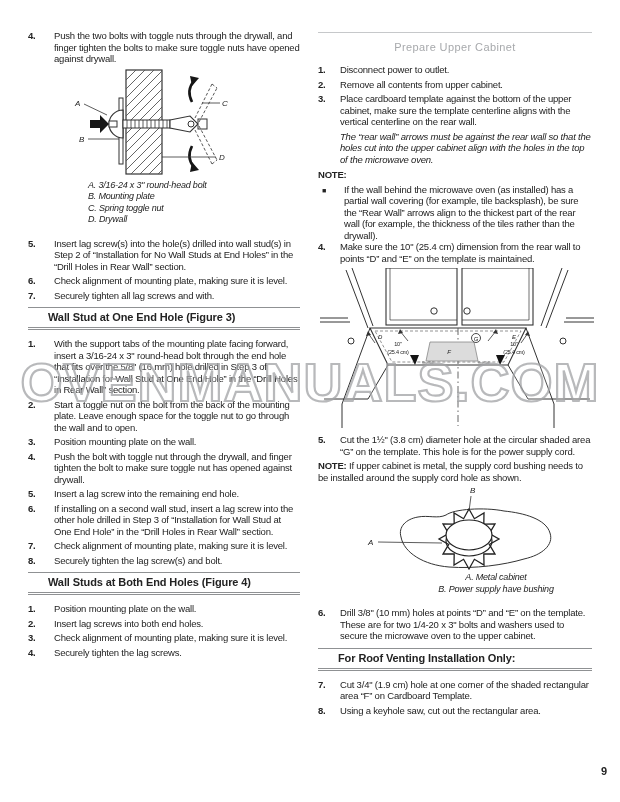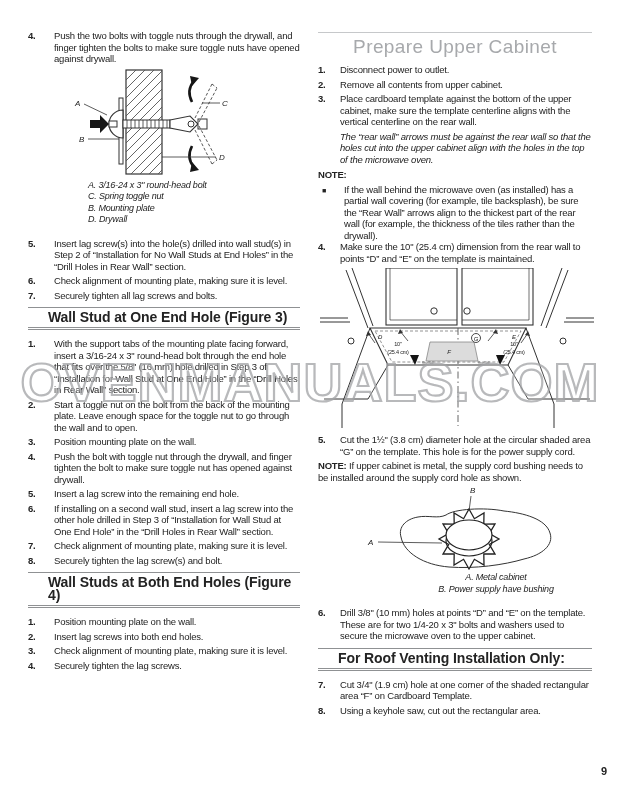--- a/index.html
+++ b/index.html
@@ -3,25 +3,25 @@
 <meta charset="utf-8">
 <style>
   html,body{margin:0;padding:0;background:#ffffff;}
   .page{position:relative;width:620px;height:802px;background:#fff;overflow:hidden;
         font-family:"Liberation Sans",sans-serif;color:#232323;font-size:9.5px;line-height:11.5px;letter-spacing:-0.2px;}
   .col-left{position:absolute;left:28px;top:30px;width:272px;}
   .col-right{position:absolute;left:318px;top:26px;width:274px;}
   .step{position:relative;padding-left:26px;margin-bottom:3px;}
   .step .num{position:absolute;left:0;top:0;font-weight:bold;}
   .col-right .step{padding-left:22px;}
-  .sechead{font-weight:bold;font-size:14px;letter-spacing:-0.1px;line-height:13px;
+  .sechead{font-weight:bold;font-size:11px;letter-spacing:-0.1px;line-height:13px;
            border-top:1px solid #8f9193;border-bottom:3px double #8f9193;
            padding:3px 0 3px 20px;margin:6px 0 8px 0;}
   .rtitle-rule{border:none;border-top:1px solid #c6c8ca;margin:6px 0 4px 0;}
-  .rtitle{font-size:19px;line-height:20px;color:#a7a9ac;text-align:center;letter-spacing:0.4px;margin:0 0 7px 0;}
+  .rtitle{font-size:11px;line-height:20px;color:#a7a9ac;text-align:center;letter-spacing:0.4px;margin:0 0 7px 0;}
   .para-indent{padding-left:22px;margin:3px 0 4px 0;font-style:italic;}
   .note-head{font-weight:bold;margin:2px 0 3px 0;}
   .bullet-item{position:relative;padding-left:26px;}
   .bullet-item .sq{position:absolute;left:4px;top:1px;font-size:7px;}
   .note-inline{margin:1px 0 2px 0;}
   .figcap{font-style:italic;font-size:9px;line-height:11.5px;}
   .figcap-toggle{margin:2px 0 12px 60px;}
   .figcap-bushing{margin:1px 0 12px 82px;text-align:center;}
   .fig-toggle-svg{display:block;margin:2px 0 0 46px;}
   .fig-cabinet-svg{display:block;margin:4px 0 2px 0;}
@@ -80,36 +80,36 @@
       <text x="1" y="38" class="lbl">A</text>
       <line x1="14" y1="71" x2="45" y2="71" stroke="#333" stroke-width="0.8"></line>
       <text x="5" y="74" class="lbl">B</text>
       <line x1="128" y1="35" x2="146" y2="35" stroke="#333" stroke-width="0.8"></line>
       <text x="148" y="38" class="lbl">C</text>
       <line x1="88" y1="89" x2="142" y2="89" stroke="#333" stroke-width="0.8"></line>
       <text x="145" y="92" class="lbl">D</text>
     </svg>
     <div class="figcap figcap-toggle">
       <div>A. 3/16-24 x 3" round-head bolt</div>
+      <div>B. Mounting plate</div>
       <div>C. Spring toggle nut</div>
-      <div>B. Mounting plate</div>
       <div>D. Drywall</div>
     </div>
 
     <div class="step">
       <span class="num">5.</span>
       <span>Insert lag screw(s) into the hole(s) drilled into wall stud(s) in Step 2 of “Installation for No Wall Studs at End Holes” in the “Drill Holes in Rear Wall” section.</span>
     </div>
     <div class="step">
       <span class="num">6.</span>
       <span>Check alignment of mounting plate, making sure it is level.</span>
     </div>
     <div class="step">
       <span class="num">7.</span>
-      <span>Securely tighten all lag screws and bolts.</span>
+      <span>Securely tighten all lag screws and with.</span>
     </div>
 
     <div class="sechead">Wall Stud at One End Hole (Figure 3)</div>
 
     <div class="step"><span class="num">1.</span><span>With the support tabs of the mounting plate facing forward, insert a 3/16-24 x 3" round-head bolt through the end hole that fits over the 5/8" (16 mm) hole drilled in Step 3 of “Installation for Wall Stud at One End Hole” in the “Drill Holes in Rear Wall” section.</span></div>
     <div class="step"><span class="num">2.</span><span>Start a toggle nut on the bolt from the back of the mounting plate. Leave enough space for the toggle nut to go through the wall and to open.</span></div>
     <div class="step"><span class="num">3.</span><span>Position mounting plate on the wall.</span></div>
     <div class="step"><span class="num">4.</span><span>Push the bolt with toggle nut through the drywall, and finger tighten the bolt to make sure toggle nut has opened against drywall.</span></div>
     <div class="step"><span class="num">5.</span><span>Insert a lag screw into the remaining end hole.</span></div>
     <div class="step"><span class="num">6.</span><span>If installing on a second wall stud, insert a lag screw into the other hole drilled in Step 3 of “Installation for Wall Stud at One End Hole” in the “Drill Holes in Rear Wall” section.</span></div>

